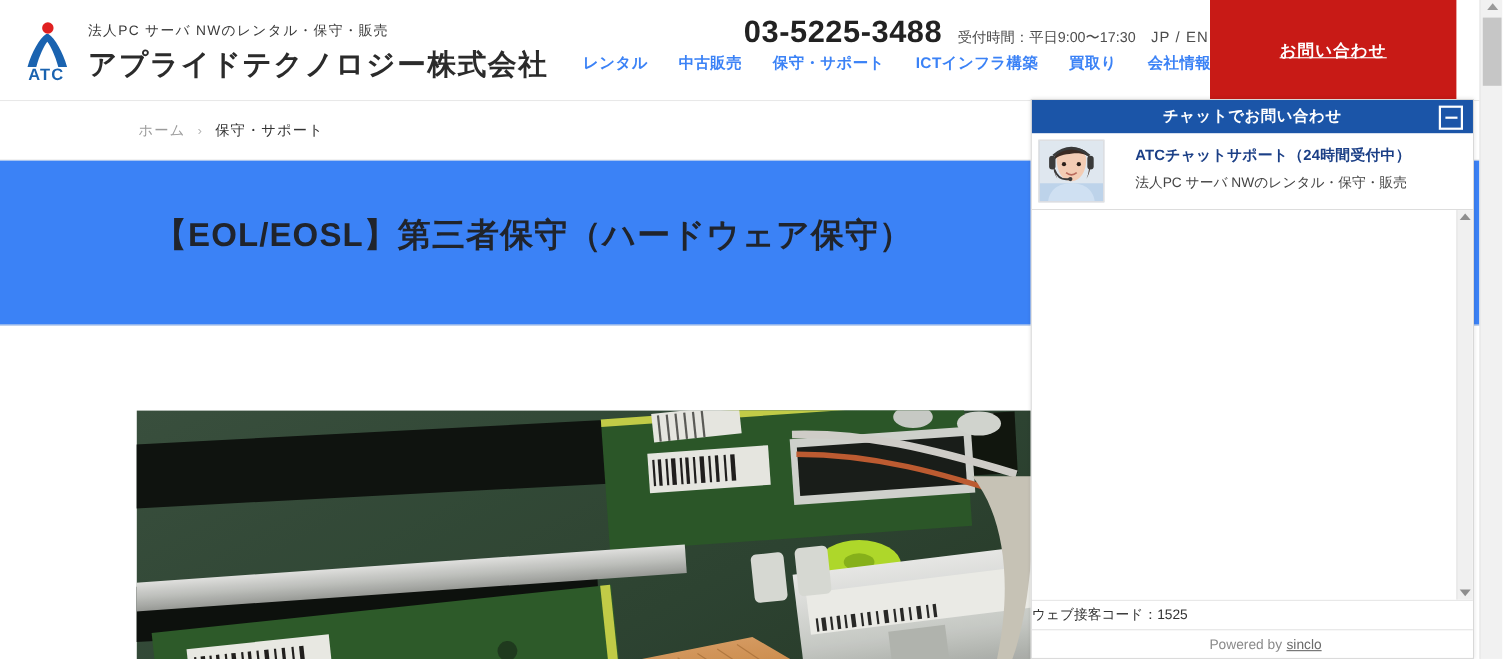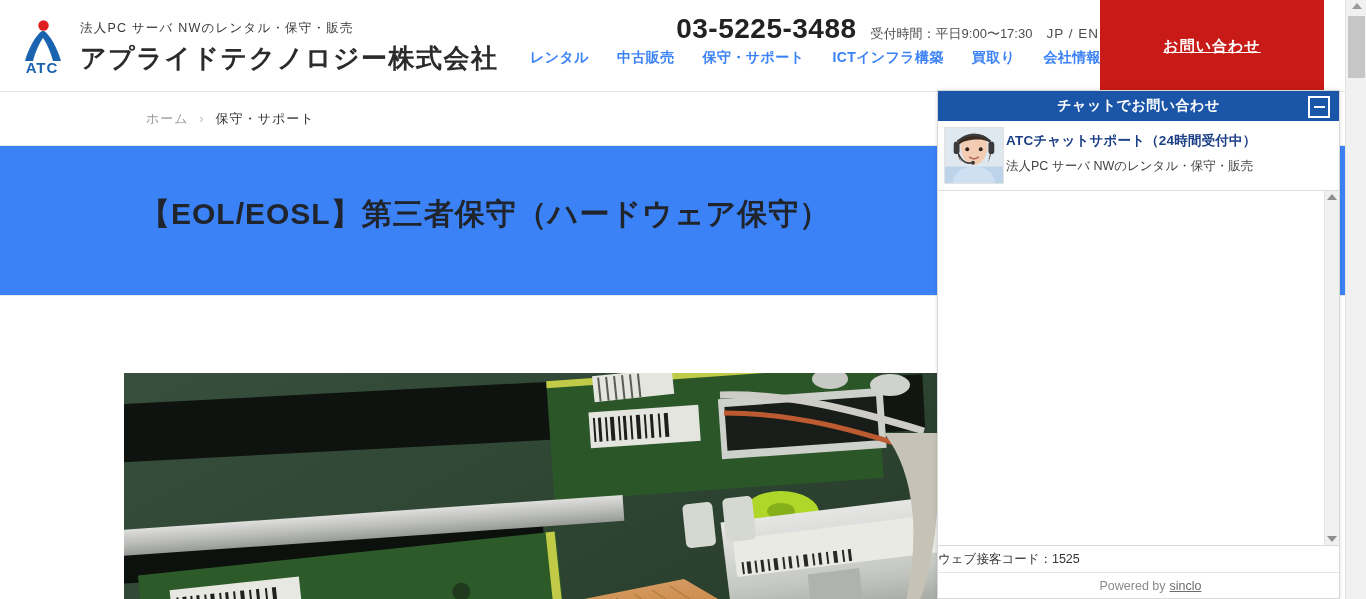--- a/index.html
+++ b/index.html
@@ -64,21 +64,21 @@
   
   .crumbbar {
     position: absolute; top: 92px; left: 0; width: 1345px; height: 54px;
     border-bottom: 1px solid #e6e6e6; background: #fff;
   }
   .crumb-inner {
     position: absolute; left: 126px; top: 0; height: 54px;
     display: flex; align-items: center; gap: 11px;
     font-size: 13px; letter-spacing: 1px;
   }
-  .crumb-home { color: #9b9b9b; text-decoration: none; margin-left: 20px; }
+  .crumb-home { color: #9b9b9b; text-decoration: none; }
   .crumb-sep { color: #b5b5b5; font-size: 12px; }
   .crumb-cur { color: #333; }
 
   
   .title-zone {
     position: absolute; top: 146px; left: 0; width: 1345px; height: 150px;
     border-bottom: 1px solid #e6e6e6; background:#3b82f6;
   }
   .page-title {
     position: absolute; left: 140px; top: 48px;
@@ -109,21 +109,21 @@
   }
   .chat-title { color:#fff; font-size: 14px; font-weight: 700; letter-spacing: 0.5px; }
   .chat-min {
     position: absolute; right: 8px; top: 4px; width: 22px; height: 22px;
     border: 2px solid #fff; display:flex; align-items:center; justify-content:center;
     cursor: pointer; background: transparent;
   }
   .chat-min i { display:block; width: 11px; height: 2px; background: #fff; }
 
   .chat-agent {
-    display:flex; gap: 2px; padding: 6px 8px 6px 6px;
+    display:flex; gap: 28px; padding: 6px 8px 6px 6px;
     background:#fff; border-bottom: 1px solid #dddddd; flex: 0 0 auto;
     align-items: flex-start;
   }
   .agent-avatar { width: 60px; height: 57px; flex:0 0 60px; overflow:hidden; border: 1px solid #e2e2e2; background:#cfd8e3; }
   .agent-meta { padding-top: 5px; }
   .agent-name { font-size: 13.5px; font-weight: 700; color: #1b3f86; letter-spacing: 0.2px; white-space: nowrap;}
   .agent-desc { font-size: 12.5px; color: #444; margin-top: 8px; white-space: nowrap; }
 
   .chat-body { flex: 1 1 auto; background:#fff; position: relative; display:flex; }
   .chat-scrollpane { flex: 1 1 auto; background: #fff; }

